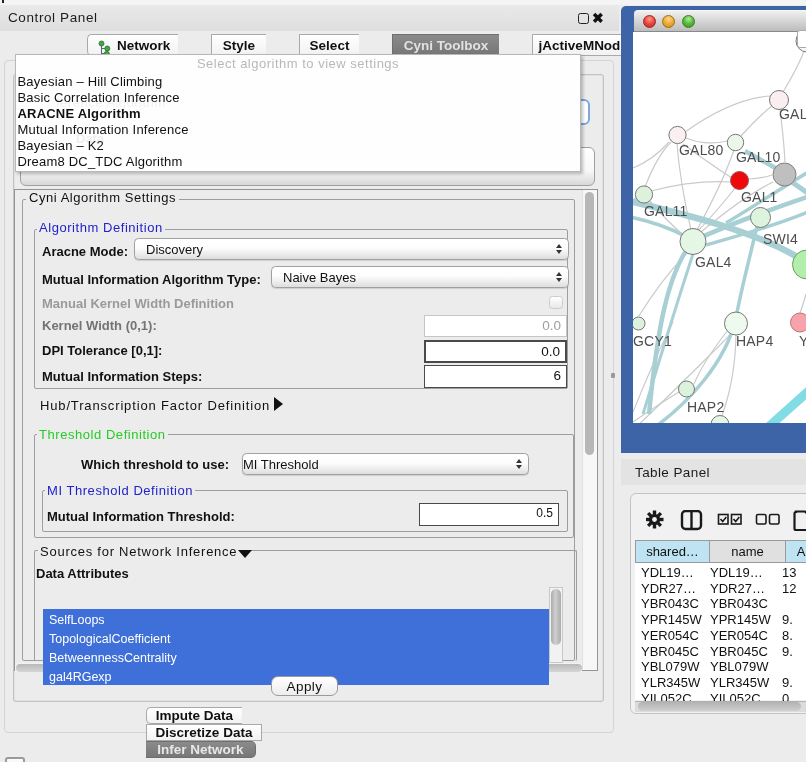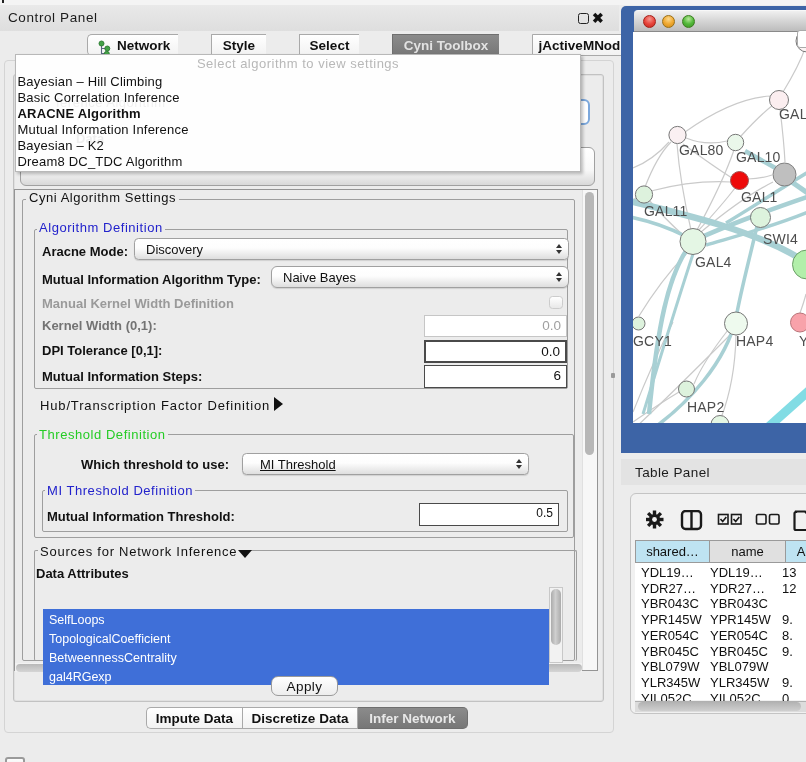--- a/index.html
+++ b/index.html
@@ -68,21 +68,21 @@
 <div class="abs b" style="left:42px;top:244px;font-size:13px;color:#111;">Aracne Mode:</div>
 <div class="abs combo" style="left:134px;top:238px;width:435px;height:22px;">
   <span style="margin-left:11px;">Discovery</span>
   <span class="spin">
       <span class="up"></span>
       <span class="dn"></span>
     </span>
 </div>
 
 <div class="abs b" style="left:42px;top:272px;font-size:13px;color:#111;">Mutual Information Algorithm Type:</div>
-<div class="abs combo" style="left:271px;top:266px;width:298px;height:22px;border-radius:6px;">
+<div class="abs combo" style="left:271px;top:266px;width:298px;height:22px;">
   <span style="margin-left:11px;">Naive Bayes</span>
   <span class="spin">
       <span class="up"></span>
       <span class="dn"></span>
     </span>
 </div>
 
 <div class="abs b" style="left:42px;top:296px;font-size:13px;color:#9a9a9a;">Manual Kernel Width Definition</div>
 <div class="abs" style="left:549px;top:296px;width:14px;height:13px;border:1px solid #cccccc;border-radius:3.5px;background:linear-gradient(#ffffff,#e8e8e8);"></div>
 
@@ -96,21 +96,21 @@
 <div class="abs" style="left:424px;top:365px;width:143px;height:23px;border:1.5px solid #4a4a4a;background:#fff;font-size:13.5px;color:#111;text-align:right;line-height:20px;padding-right:5px;">6</div>
 
 <div class="abs" style="left:40px;top:398px;font-size:13px;letter-spacing:0.85px;color:#111;">Hub/Transcription Factor Definition</div>
 <div class="abs" style="left:274px;top:397px;width:0;height:0;border-left:9px solid #111;border-top:7px solid transparent;border-bottom:7px solid transparent;"></div>
 
 <div class="abs" style="left:34px;top:434px;width:540px;height:104px;border:1px solid #9e9e9e;border-radius:2px;"></div>
 <div class="abs" style="left:37px;top:427px;background:#ececec;padding:0 2px;font-size:13px;letter-spacing:0.55px;color:#25cc25;">Threshold Definition</div>
 
 <div class="abs b" style="left:81px;top:457px;font-size:13px;color:#111;">Which threshold to use:</div>
 <div class="abs combo" style="left:242px;top:453px;width:287px;height:22px;">
-  <span style="margin-left:17px;text-decoration:underline;">MI Threshold</span>
+  <span style="">MI Threshold</span>
   <span class="spin">
       <span class="up"></span>
       <span class="dn"></span>
     </span>
 </div>
 
 <div class="abs" style="left:42px;top:490px;width:526px;height:42px;border:1px solid #9e9e9e;border-radius:2px;"></div>
 <div class="abs" style="left:45px;top:483px;background:#ececec;padding:0 2px;font-size:13px;letter-spacing:0.55px;color:#2222cc;">MI Threshold Definition</div>
 
 <div class="abs b" style="left:47px;top:509px;font-size:13px;color:#111;">Mutual Information Threshold:</div>
@@ -123,21 +123,21 @@
 <div class="abs b" style="left:36px;top:566px;font-size:13px;color:#111;">Data Attributes</div>
 
 <div class="abs" style="left:43px;top:587px;width:506px;height:76px;background:#3f6fd8;color:#fff;font-size:12.5px;overflow:hidden;margin-top:22px;">
   <div style="padding:2px 0 0 6px;line-height:19px;">SelfLoops<br>TopologicalCoefficient<br>BetweennessCentrality<br>gal4RGexp</div>
 </div>
 <div class="abs" style="left:549px;top:587px;width:14px;height:76px;background:#f2f2f2;border:1px solid #c8c8c8;"></div>
 <div class="abs" style="left:551px;top:589px;width:10px;height:56px;background:linear-gradient(90deg,#ababab,#cfcfcf 45%,#ababab);border-radius:5px;"></div>
 
 <div class="abs" style="left:271px;top:676px;width:67px;height:20px;border:1px solid #9a9a9a;border-radius:7px;background:linear-gradient(#ffffff,#ededed);font-size:13.5px;letter-spacing:0.4px;color:#111;text-align:center;line-height:19px;">Apply</div>
 
-<div class="abs" style="left:146px;top:707px;height:22px;display:flex;font-size:13.5px;font-weight:bold;color:#111;">
+<div class="abs" style="left:146px;top:707px;height:22px;display:flex;font-size:13.5px;font-weight:bold;color:#111;flex-direction:column;">
   <div style="border:1px solid #a9a9a9;border-right:none;border-radius:5px 0 0 5px;background:linear-gradient(#ffffff,#f2f2f2);display:flex;align-items:center;width:96px;justify-content:center;">Impute Data</div>
   <div style="border:1px solid #a9a9a9;background:linear-gradient(#ffffff,#f2f2f2);display:flex;align-items:center;width:116px;justify-content:center;">Discretize Data</div>
   <div style="border:1px solid #6f6f6f;border-left:none;border-radius:0 5px 5px 0;background:linear-gradient(#8b8b8b,#777777);color:#e8e8e8;display:flex;align-items:center;width:110px;justify-content:center;">Infer Network</div>
 </div>
 
 <div class="abs" style="left:5px;top:757px;width:20px;height:14px;border:2px solid #9a9a9a;border-radius:3px;background:linear-gradient(#fdfdfd,#e8e8e8);"></div>
 
 <div class="abs" style="left:15px;top:54px;width:566px;height:118px;background:#fefefe;border:1px solid #b8b8b8;box-shadow:2px 2px 3px rgba(0,0,0,0.25);z-index:50;">
   <div style="text-align:center;font-size:13px;letter-spacing:0.5px;color:#b8b8b8;margin-top:1px;">Select algorithm to view settings</div>
   <div style="position:absolute;left:40px;top:40px;font-size:13px;letter-spacing:0.5px;color:rgba(80,80,80,0.08);">ference Algorithm</div>

